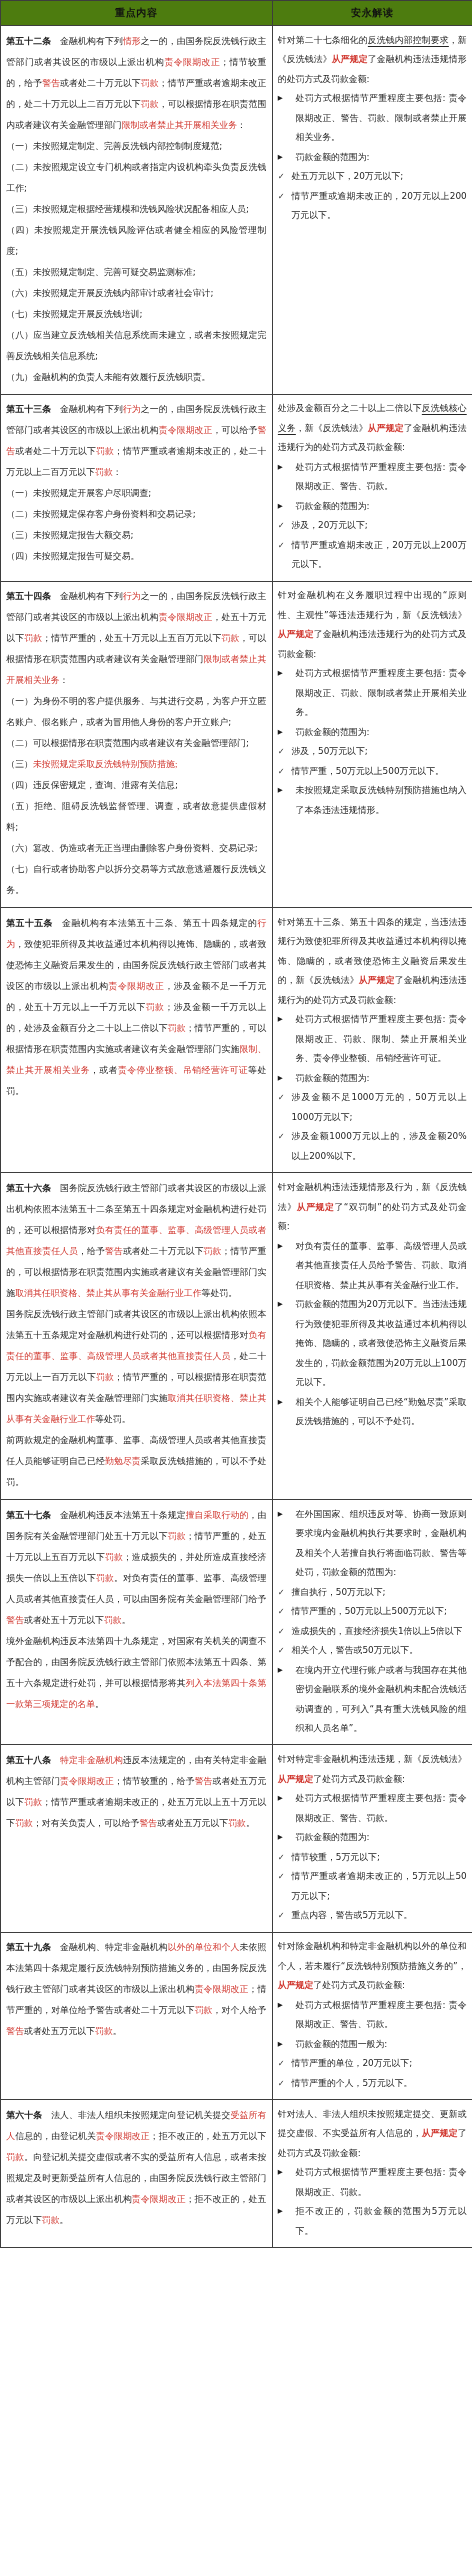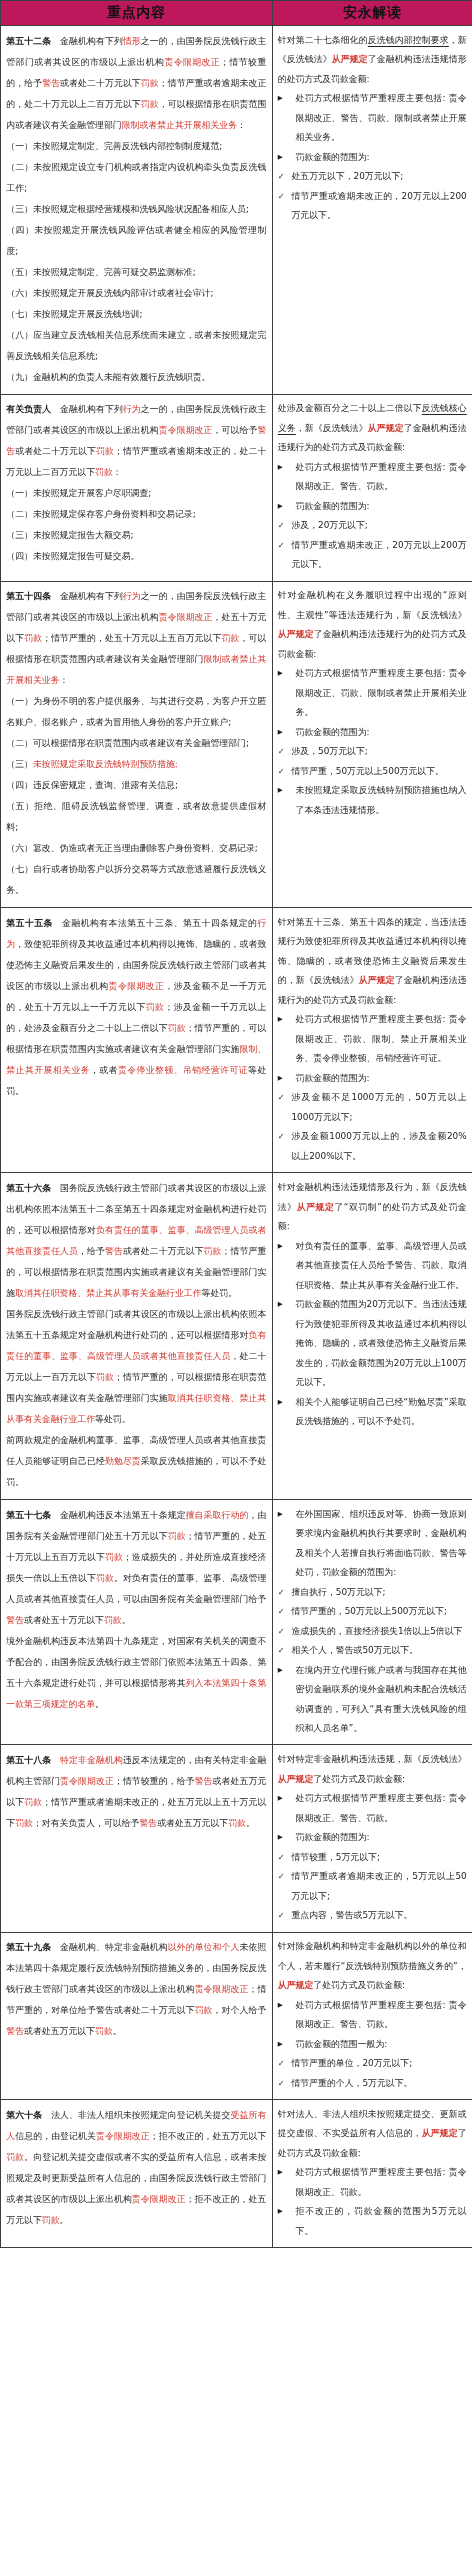--- a/index.html
+++ b/index.html
@@ -12,22 +12,22 @@
   table.cmp{
     width:473px;
     table-layout:fixed;
     border-collapse:collapse;
     border:1.2px solid #3d3d3d;
   }
   table.cmp th, table.cmp td{
     border:0.6px solid #3d3d3d;
   }
   th{
-    background:#be185d;
-    font-size:14px;
+    background:#4d7c0f;
+    font-size:10px;
     font-weight:bold;
     height:22px;
     text-align:center;
     color:#111111;
     letter-spacing:0.6px;
   }
   td{
     vertical-align:top;
     padding:4.7px 5.3px 5.9px 5.3px;
     background:#ffffff;
@@ -96,21 +96,21 @@
             <span class="tx"><span>处五万元以下，20万元以下;</span></span>
           </div>
           <div class="li ck">
             <span class="mk">✓</span>
             <span class="tx"><span>情节严重或逾期未改正的，20万元以上200万元以下。</span></span>
           </div>
         </td>
       </tr>
       <tr>
         <td class="cl">
-          <div class="para"><span class="f-b">有关负责人</span><span>　金融机构有下列</span><span class="f-r">行为</span><span>之一的，由国务院反洗钱行政主管部门或者其设区的市级以上派出机构</span><span class="f-r">责令限期改正</span><span>，可以给予</span><span class="f-r">警告</span><span>或者处二十万元以下</span><span class="f-r">罚款</span><span>；情节严重或者逾期未改正的，处二十万元以上二百万元以下</span><span class="f-r">罚款</span><span>：</span></div>
+          <div class="para"><span class="f-b">第五十三条</span><span>　金融机构有下列</span><span class="f-r">行为</span><span>之一的，由国务院反洗钱行政主管部门或者其设区的市级以上派出机构</span><span class="f-r">责令限期改正</span><span>，可以给予</span><span class="f-r">警告</span><span>或者处二十万元以下</span><span class="f-r">罚款</span><span>；情节严重或者逾期未改正的，处二十万元以上二百万元以下</span><span class="f-r">罚款</span><span>：</span></div>
           <div class="para"><span>（一）未按照规定开展客户尽职调查;</span></div>
           <div class="para"><span>（二）未按照规定保存客户身份资料和交易记录;</span></div>
           <div class="para"><span>（三）未按照规定报告大额交易;</span></div>
           <div class="para"><span>（四）未按照规定报告可疑交易。</span></div>
         </td>
         <td class="cr">
           <div class="para"><span>处涉及金额百分之二十以上二倍以下</span><span class="f-u">反洗钱核心义务</span><span>，新《反洗钱法》</span><span class="f-rb">从严规定</span><span>了金融机构违法违规行为的处罚方式及罚款金额:</span></div>
           <div class="li bl">
             <span class="mk">▶</span>
             <span class="tx"><span>处罚方式根据情节严重程度主要包括: 责令限期改正、警告、罚款。</span></span>

